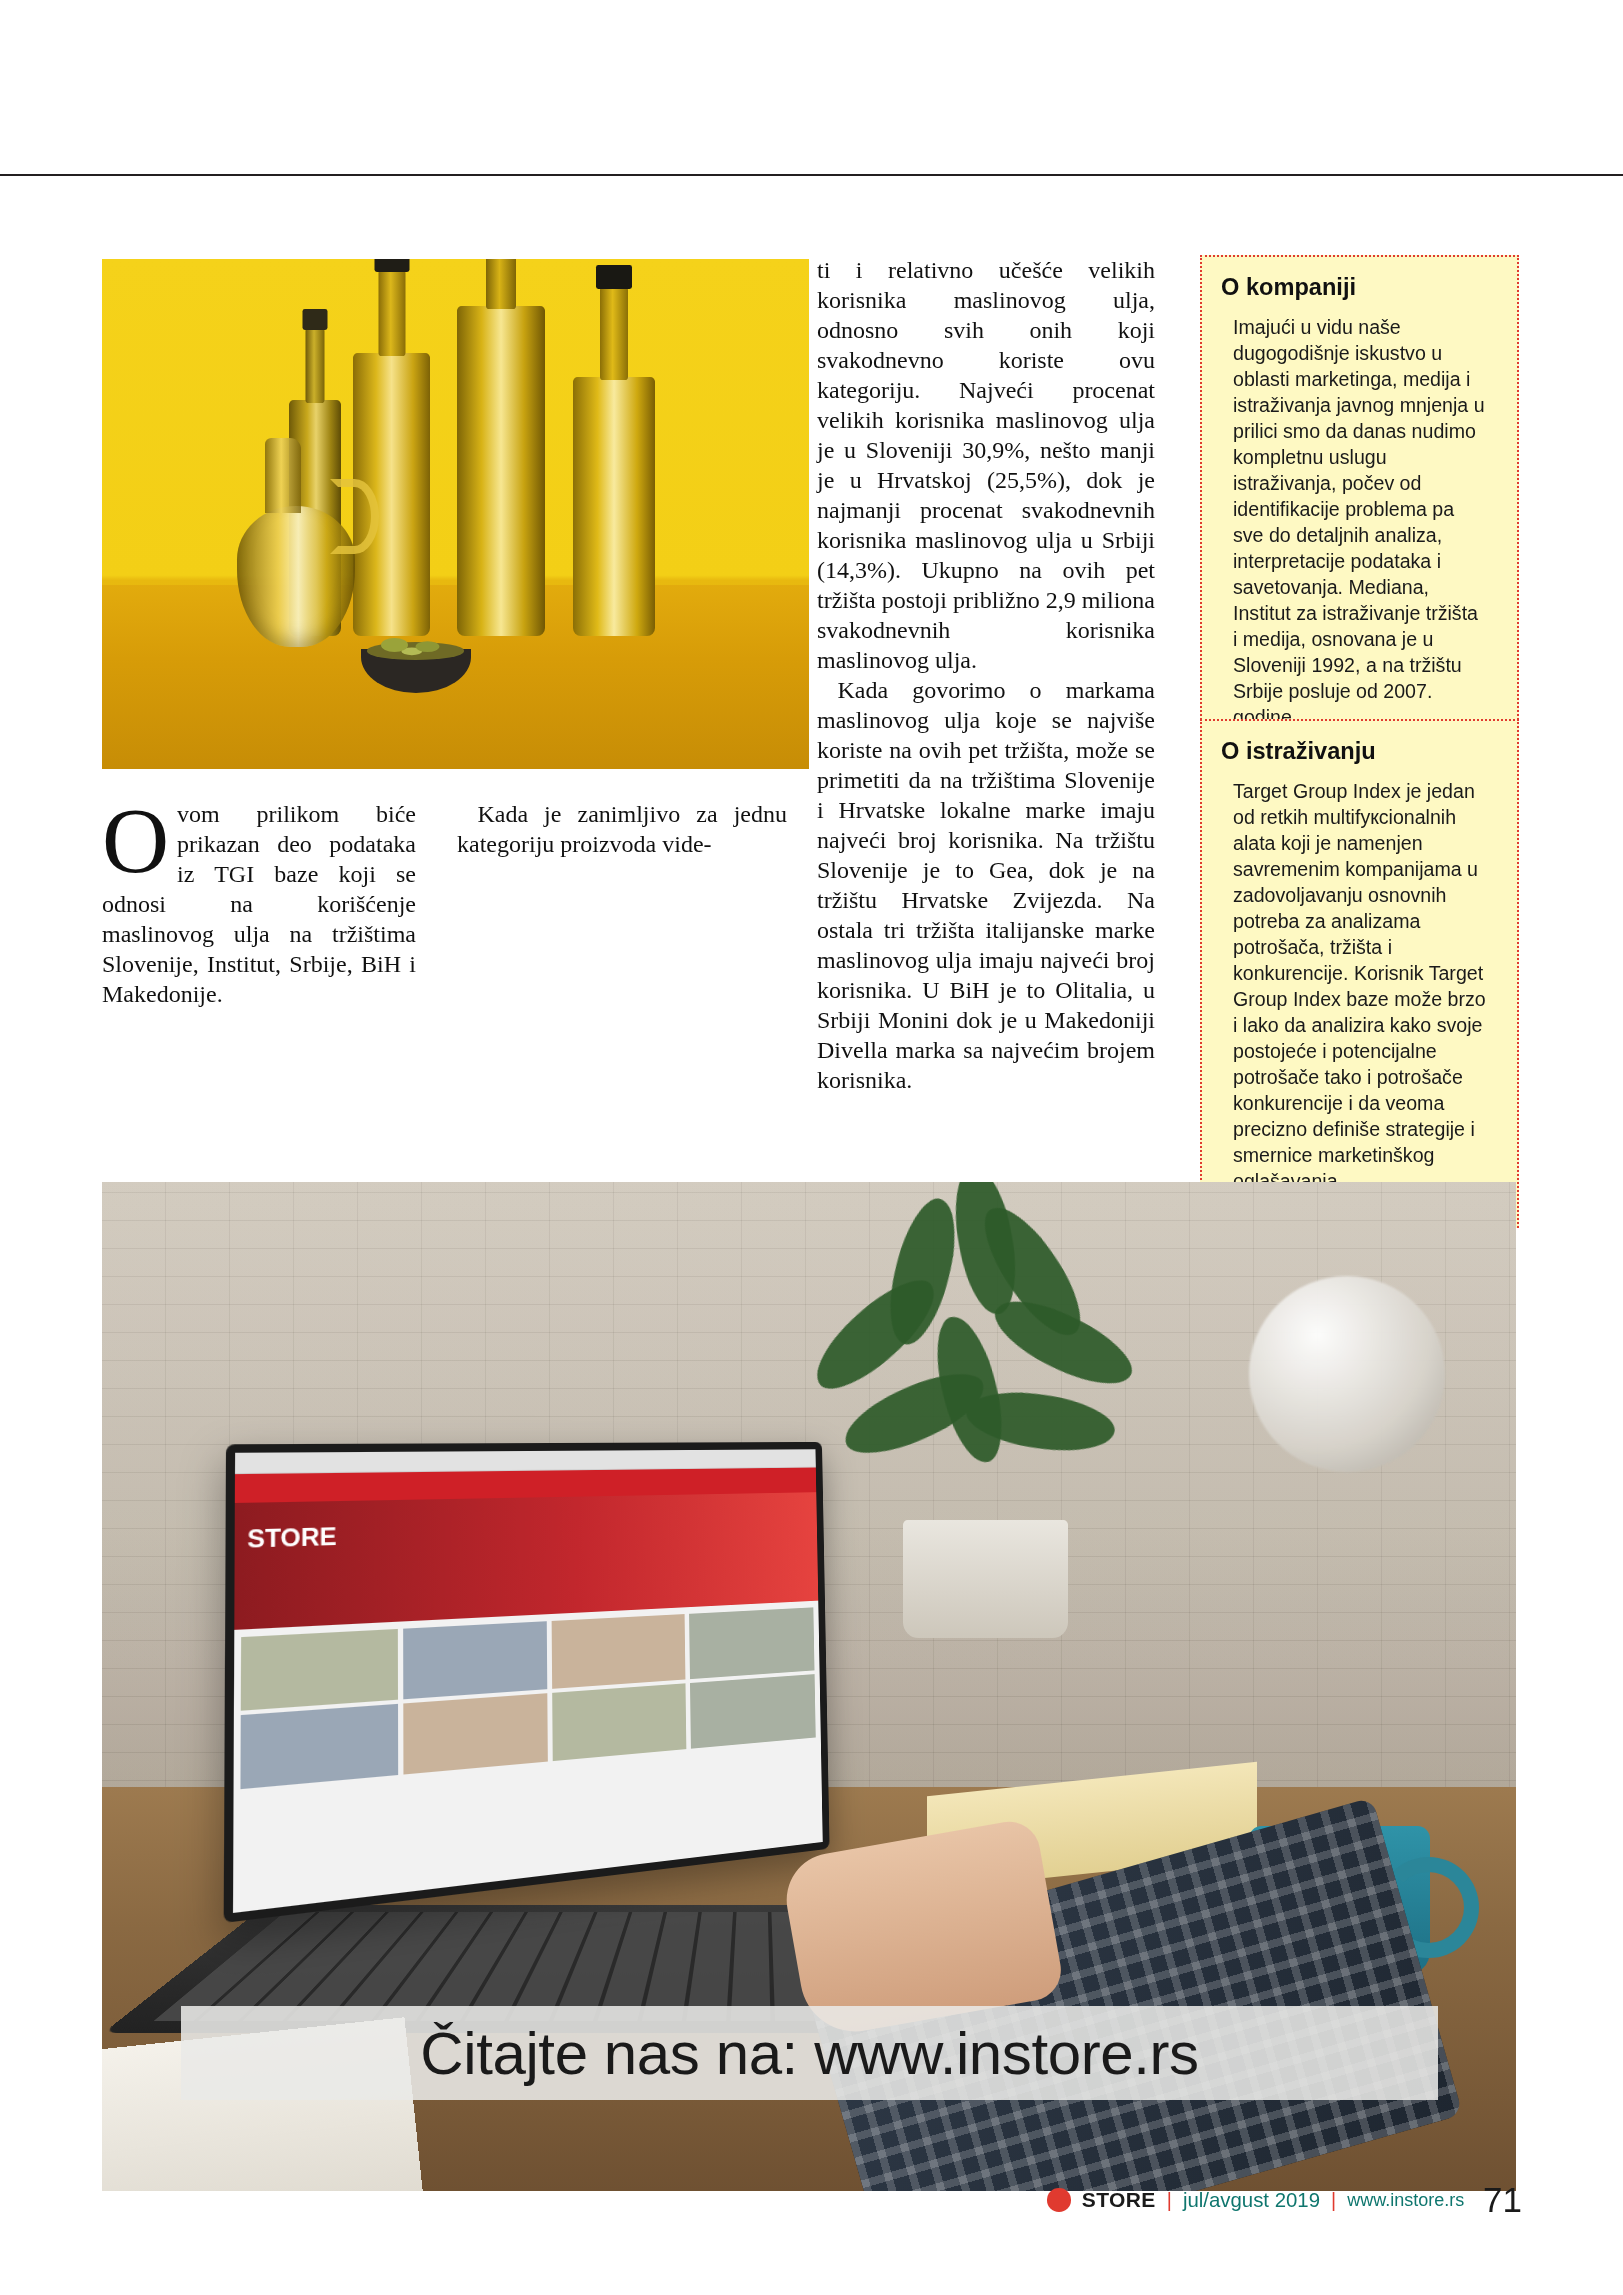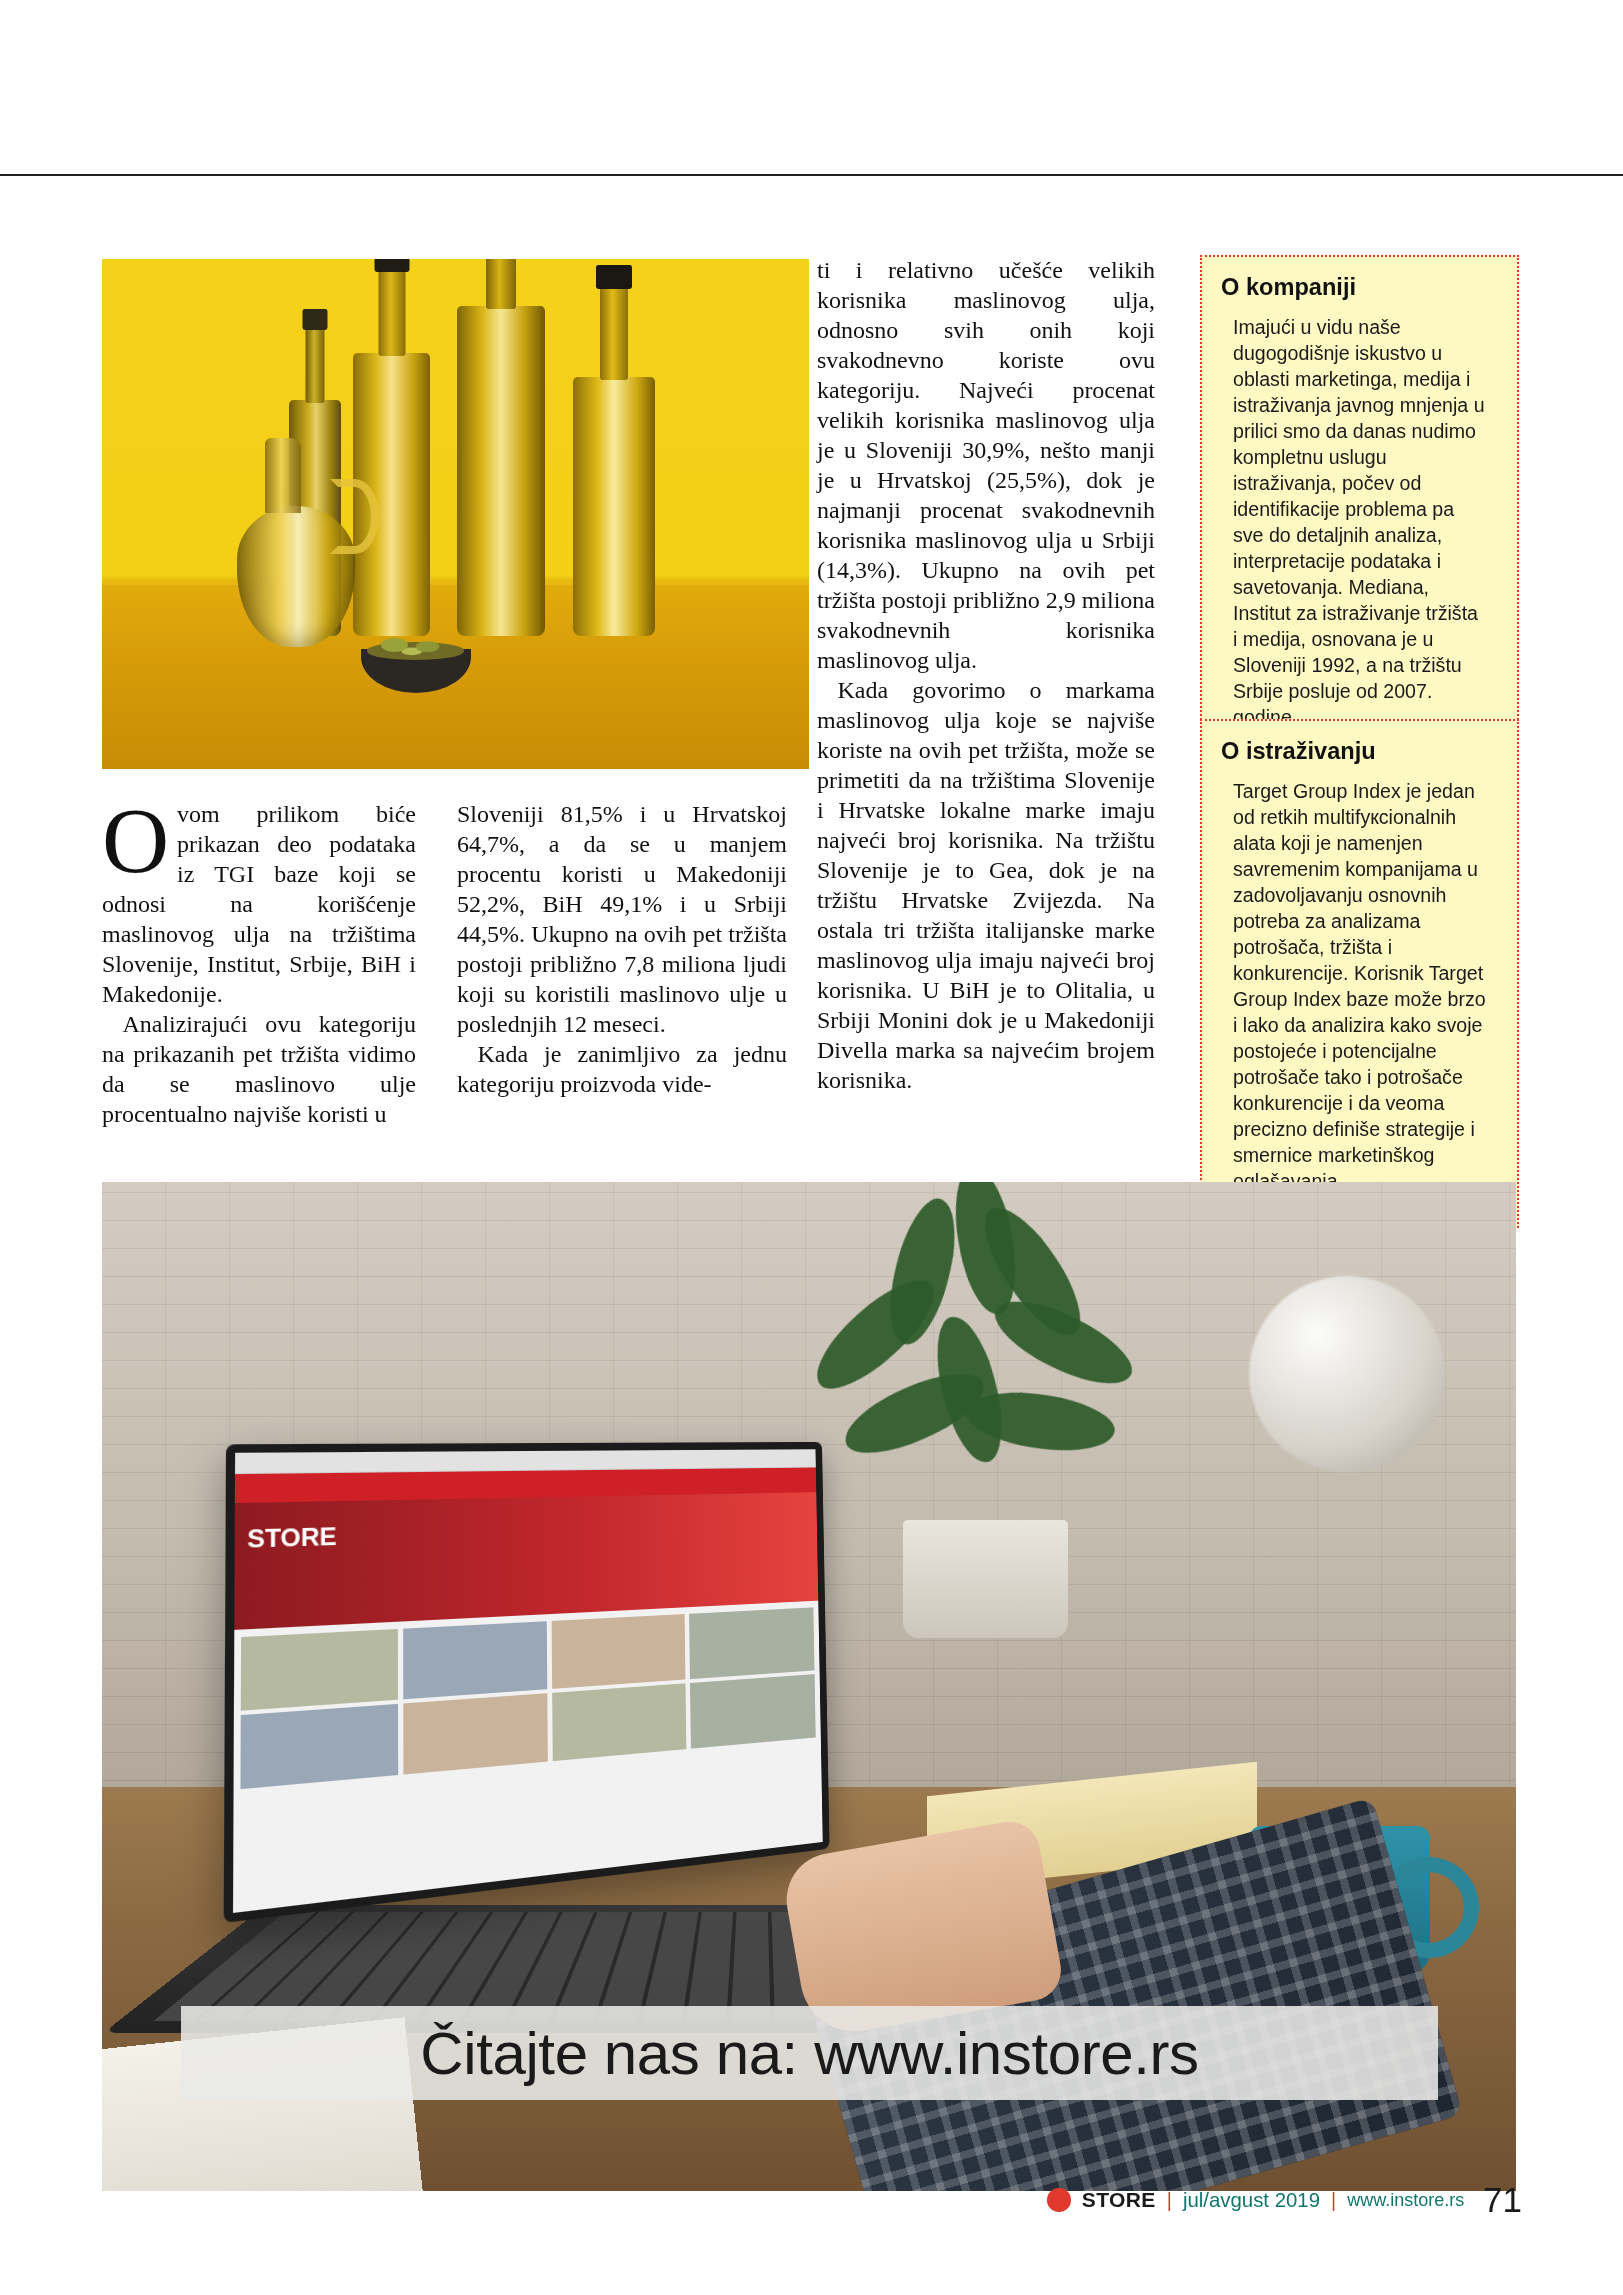--- a/index.html
+++ b/index.html
@@ -379,25 +379,23 @@
       <span class="spout"></span>
       <span class="handle"></span>
     </div>
     <div class="bowl"></div>
   </div>
 
   <div class="col col-1">
     <p class="first">
       <span class="dropcap">O</span><span>vom prilikom biće prikazan deo podataka iz TGI baze koji se odnosi na korišćenje maslinovog ulja na tržištima Slovenije, Institut, Srbije, BiH i Makedonije.</span>
     </p>
-    <p><span>Analizirajući ovu kategoriju na prikazanih pet tržišta vidimo da se maslinovo ulje procentualno najviše koristi u</span></p>
   </div>
 
   <div class="col col-2">
-    <p class="first"><span>Sloveniji 81,5% i u Hrvatskoj 64,7%, a da se u manjem procentu koristi u Makedoniji 52,2%, BiH 49,1% i u Srbiji 44,5%. Ukupno na ovih pet tržišta postoji približno 7,8 miliona ljudi koji su koristili maslinovo ulje u poslednjih 12 meseci.</span></p>
     <p><span>Kada je zanimljivo za jednu kategoriju proizvoda vide-</span></p>
   </div>
 
   <div class="col col-3">
     <p class="first"><span>ti i relativno učešće velikih korisnika maslinovog ulja, odnosno svih onih koji svakodnevno koriste ovu kategoriju. Najveći procenat velikih korisnika maslinovog ulja je u Sloveniji 30,9%, nešto manji je u Hrvatskoj (25,5%), dok je najmanji procenat svakodnevnih korisnika maslinovog ulja u Srbiji (14,3%). Ukupno na ovih pet tržišta postoji približno 2,9 miliona svakodnevnih korisnika maslinovog ulja.</span></p>
     <p><span>Kada govorimo o markama maslinovog ulja koje se najviše koriste na ovih pet tržišta, može se primetiti da na tržištima Slovenije i Hrvatske lokalne marke imaju najveći broj korisnika. Na tržištu Slovenije je to Gea, dok je na tržištu Hrvatske Zvijezda. Na ostala tri tržišta italijanske marke maslinovog ulja imaju najveći broj korisnika. U BiH je to Olitalia, u Srbiji Monini dok je u Makedoniji Divella marka sa najvećim brojem korisnika.</span></p>
   </div>
 
   <div class="sidebox box-kompanija">
     <h3>O kompaniji</h3>

